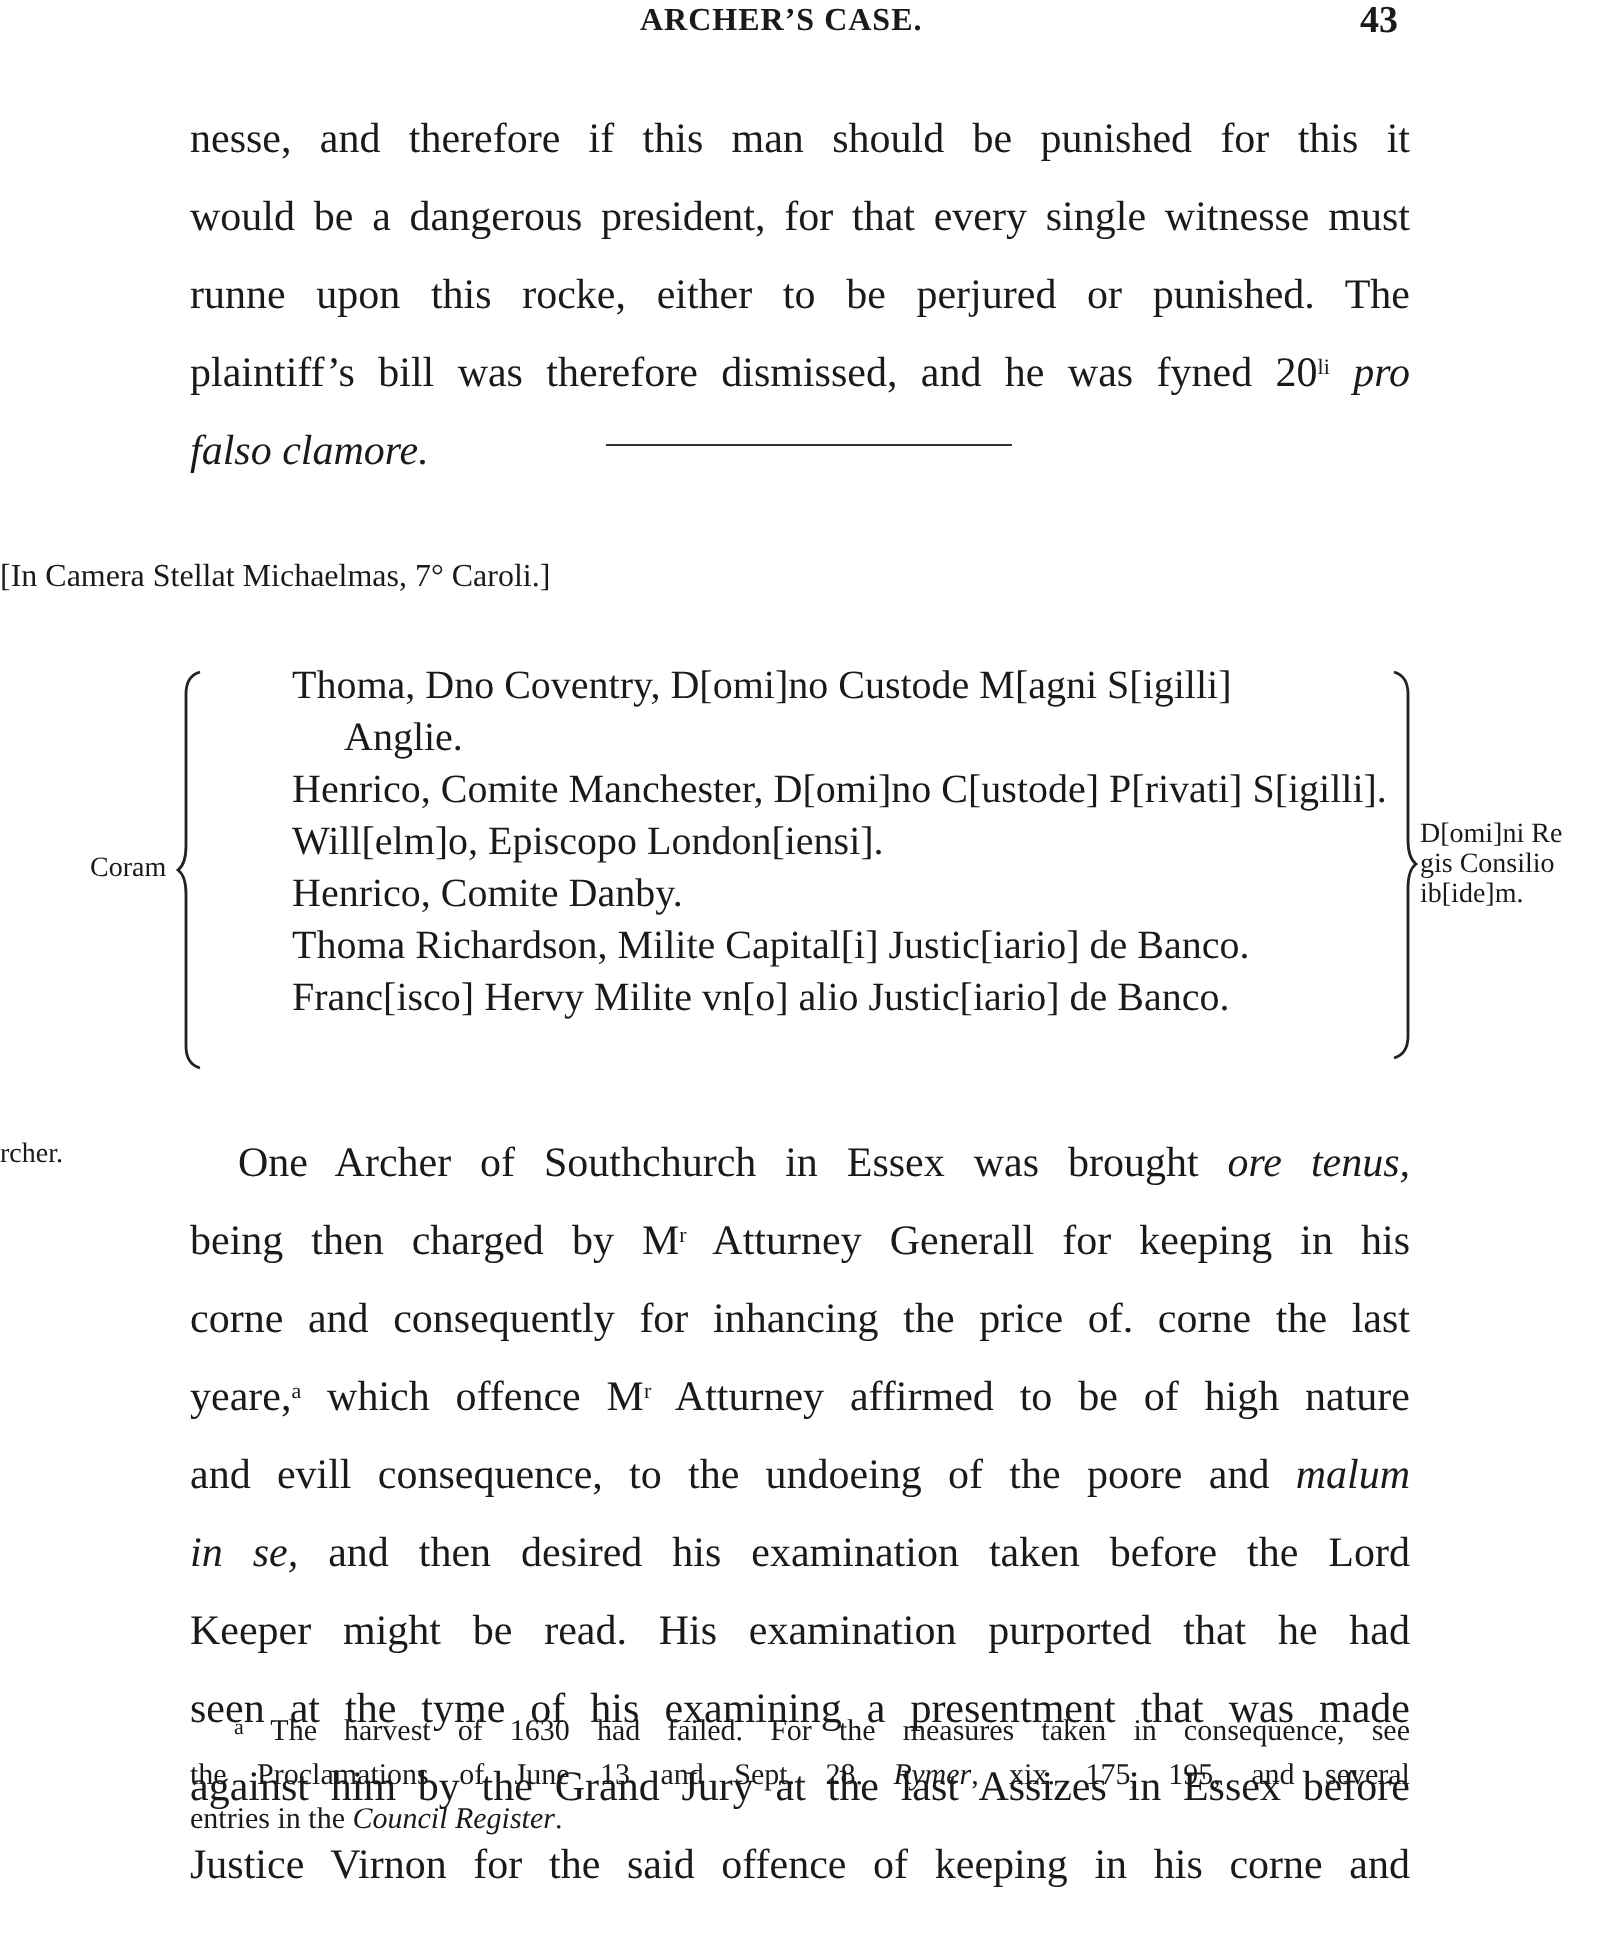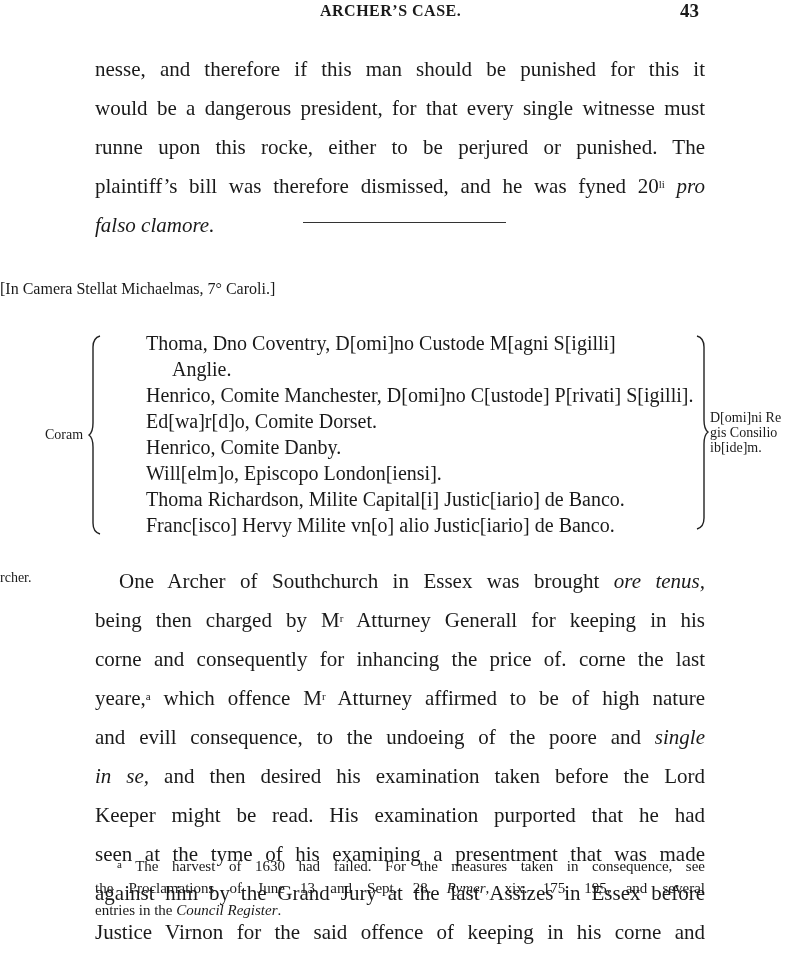--- a/index.html
+++ b/index.html
@@ -83,44 +83,43 @@
 
 <div class="abs coram-block">
   <span class="coram-label">Coram</span>
   <svg class="brace-left" viewBox="0 0 14 200" preserveAspectRatio="none">
     <path d="M12 1 Q5 3 5 12 L5 88 Q5 97 1 100 Q5 103 5 112 L5 188 Q5 197 12 199" fill="none" stroke="#222" stroke-width="1.4"></path>
   </svg>
   <div class="coram-lines">
     <span class="coram-line">Thoma, Dno Coventry, D[omi]no Custode M[agni S[igilli]</span>
     <span class="coram-line wrap">Anglie.</span>
     <span class="coram-line">Henrico, Comite Manchester, D[omi]no C[ustode] P[rivati] S[igilli].</span>
-    <span class="coram-line">Ed[wa]r[d]o, Comite Dorset.</span>
+    <span class="coram-line">Will[elm]o, Episcopo London[iensi].</span>
     <span class="coram-line">Henrico, Comite Danby.</span>
-    <span class="coram-line">Will[elm]o, Episcopo London[iensi].</span>
     <span class="coram-line">Thoma Richardson, Milite Capital[i] Justic[iario] de Banco.</span>
     <span class="coram-line">Franc[isco] Hervy Milite vn[o] alio Justic[iario] de Banco.</span>
   </div>
   <svg class="brace-right" viewBox="0 0 14 195" preserveAspectRatio="none">
     <path d="M2 1 Q9 3 9 12 L9 85 Q9 94 13 97 Q9 100 9 109 L9 183 Q9 192 2 194" fill="none" stroke="#222" stroke-width="1.4"></path>
   </svg>
   <div class="side-note">
     <span>D[omi]ni Re</span>
     <span>gis Consilio</span>
     <span>ib[ide]m.</span>
   </div>
 </div>
 
 <div class="abs margin-note">rcher.</div>
 
 <div class="abs body-text" style="top:562px;">
   <span class="line indent"><span>One Archer of Southchurch in Essex was brought</span> <em>ore tenus,</em></span>
   <span class="line"><span>being then charged by M</span><sup>r</sup><span> Atturney Generall for keeping in his</span></span>
   <span class="line">corne and consequently for inhancing the price of. corne the last</span>
   <span class="line"><span>yeare,</span><sup>a</sup><span> which offence M</span><sup>r</sup><span> Atturney affirmed to be of high nature</span></span>
-  <span class="line"><span>and evill consequence, to the undoeing of the poore and</span> <em>single</em></span>
+  <span class="line"><span>and evill consequence, to the undoeing of the poore and</span> <em>malum</em></span>
   <span class="line"><em>in se,</em><span> and then desired his examination taken before the Lord</span></span>
   <span class="line">Keeper might be read. His examination purported that he had</span>
   <span class="line">seen at the tyme of his examining a presentment that was made</span>
   <span class="line">against him by the Grand Jury at the last Assizes in Essex before</span>
   <span class="line">Justice Virnon for the said offence of keeping in his corne and</span>
 </div>
 
 <div class="abs footnotes">
   <span class="fn-line first"><sup>a</sup><span> The harvest of 1630 had failed. For the measures taken in consequence, see</span></span>
   <span class="fn-line"><span>the Proclamations of June 13 and Sept. 28.</span> <em>Rymer</em><span>, xix. 175, 195, and several</span></span>

